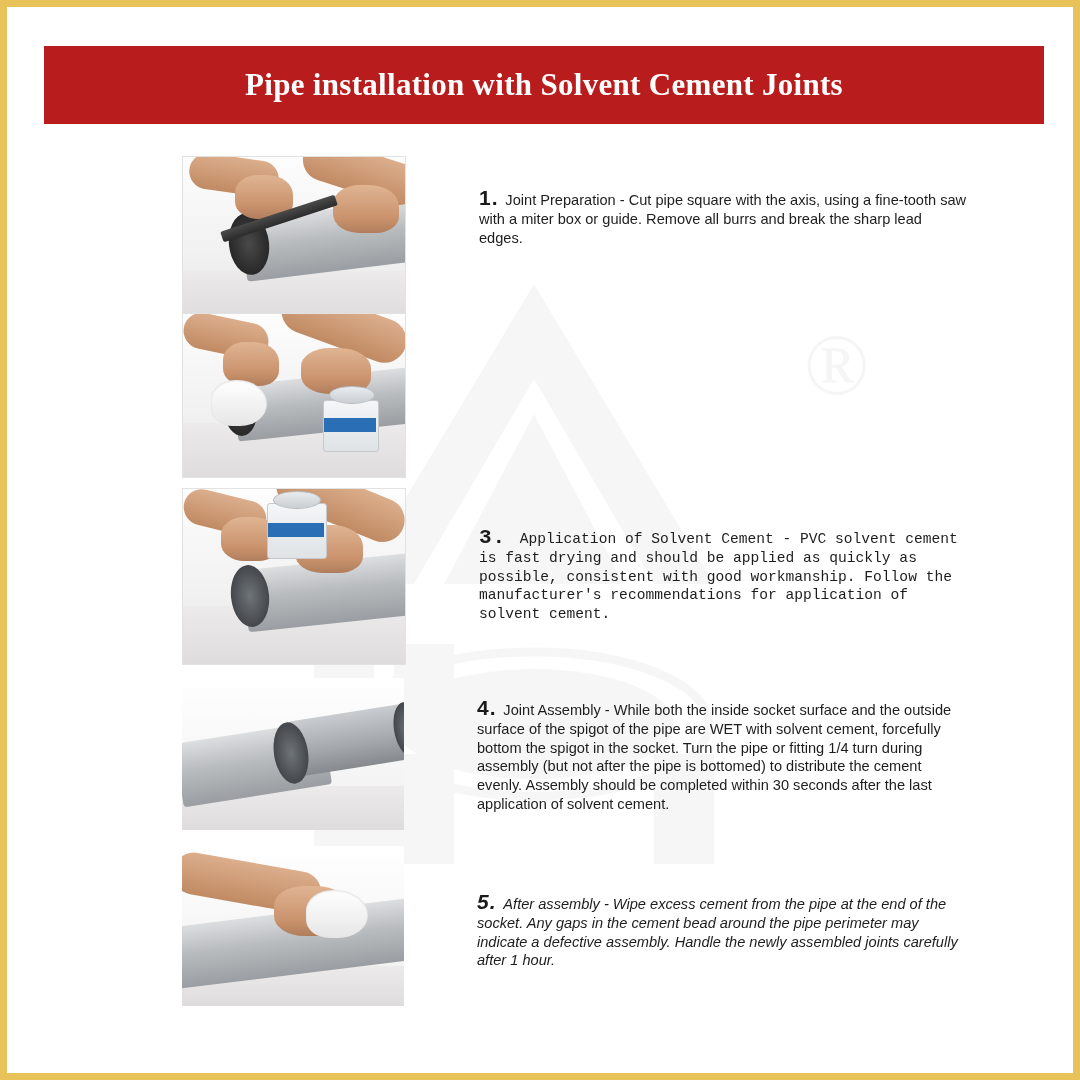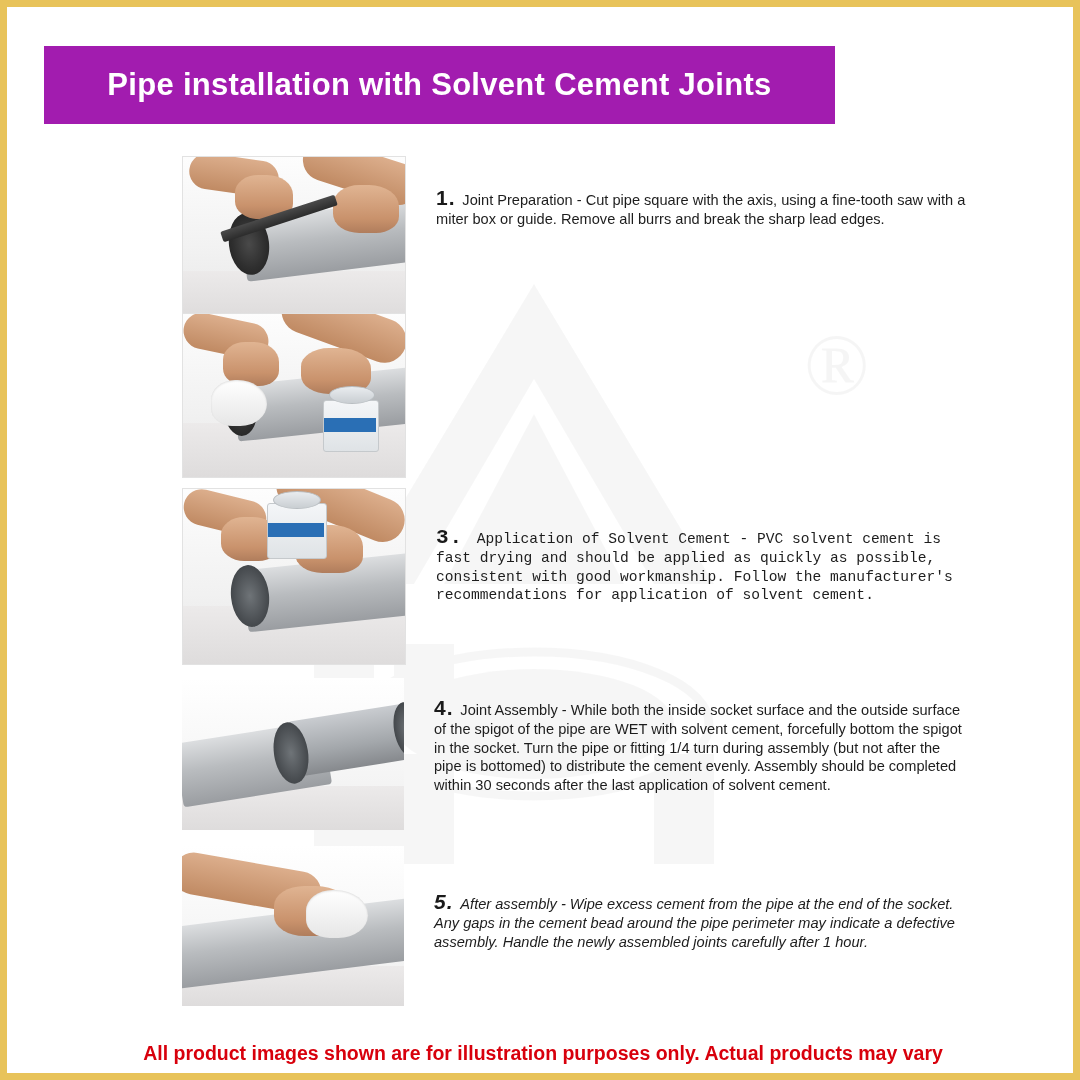--- a/index.html
+++ b/index.html
@@ -40,26 +40,27 @@
     height: 820px;
     opacity: 0.5;
     pointer-events: none;
   }
 
   
   .header-bar {
     position: absolute;
     left: 30px;
     top: 32px;
-    width: 791px;
+    width: 1000px;
     height: 78px;
-    background: #a21caf;
+    background: #b91c1c;
     display: flex;
     align-items: center;
     justify-content: center;
+    font-family: Liberation Serif, serif;
   }
   .header-title {
     color: #ffffff;
     font-size: 31px;
     font-weight: bold;
     letter-spacing: 0.3px;
     text-align: center;
   }
 
   
@@ -67,20 +68,21 @@
     position: absolute;
     left: 0;
     top: 130px;
     width: 1058px;
   }
   .step {
     position: relative;
     display: flex;
     align-items: flex-start;
     width: 1058px;
+    gap: 43px;
   }
   .thumb {
     position: relative;
     flex: 0 0 auto;
     margin-left: 168px;
     background: #ffffff;
     border: 1px solid #e2e2e2;
     overflow: hidden;
   }
   .thumb-inner {
@@ -312,17 +314,16 @@
         </div>
         <div class="text-col" style="padding-top:46px;">
           <span class="step-num">5.  </span>
           <span class="step-text step-body" style="display:inline;">After assembly - Wipe excess cement from the pipe at the end of the socket. Any gaps in the cement bead around the pipe perimeter may indicate a defective assembly. Handle the newly assembled joints carefully after 1 hour.</span>
         </div>
       </div>
 
     </div>
 
     <div class="footer">
-      <div class="footer-line">All product images shown are for illustration purposes only. Actual products may vary</div>
     </div>
 
   </div>
 </div>
 
 </body></html>

